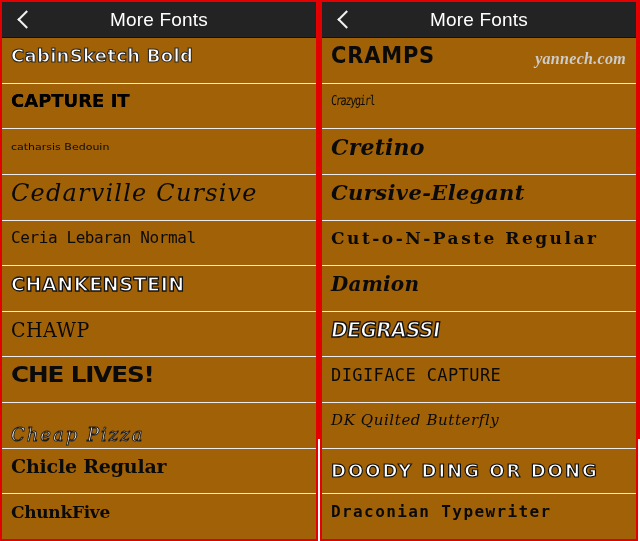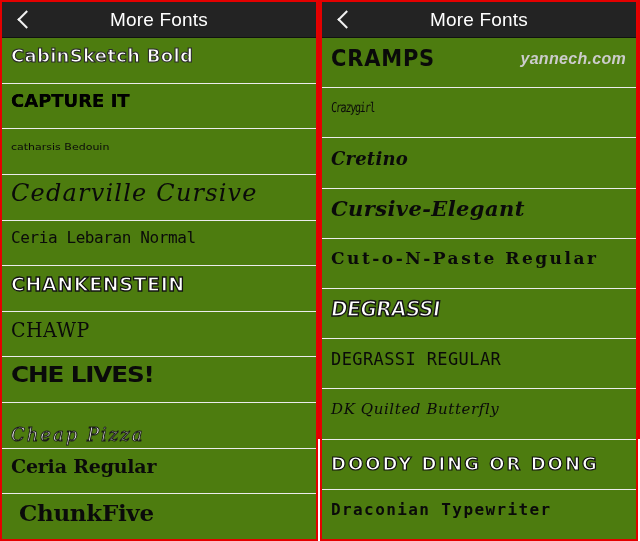--- a/index.html
+++ b/index.html
@@ -72,39 +72,39 @@
   }
   .row{
     position:relative;
     flex:1 1 0;
     min-height:0;
     display:flex;
     align-items:center;
     padding:0 0 9px 9px;
     border-bottom:1px solid #ececec;
     box-sizing:border-box;
-    background:#4d7c0f;
+    background:#a16207;
     overflow:hidden;
     cursor:pointer;
   }
   .row:last-child{border-bottom:none;}
   .sample{
     color:#0a0a0a;
     white-space:nowrap;
     line-height:1;
     display:block;
   }
 
   
   .watermark{
     position:absolute;
     right:10px;
     top:12px;
     color:#cccccc;
-    font-family:Liberation Sans, sans-serif;
+    font-family:Liberation Serif, serif;
     font-style:italic;
     font-weight:700;
     font-size:16px;
     letter-spacing:.3px;
     pointer-events:none;
     user-select:none;
     text-align:center;
   }
 
   
@@ -117,25 +117,25 @@
                  transform:scaleY(.85);transform-origin:left center;}
   .f-cursive{font-family:"DejaVu Serif", serif;font-style:italic;font-weight:400;font-size:24px;letter-spacing:1.2px;}
   .f-quirk{font-family:"DejaVu Sans Mono", monospace;font-size:16px;font-weight:400;letter-spacing:-.4px;}
   .f-bubble{font-family:"DejaVu Sans", sans-serif;font-weight:700;font-size:19px;letter-spacing:.6px;
             color:#fff;-webkit-text-stroke:1.3px #111;}
   .f-brush{font-family:"DejaVu Serif", serif;font-size:20px;letter-spacing:.5px;transform:scaleX(.95);transform-origin:left center;}
   .f-drip{font-family:"DejaVu Sans", sans-serif;font-weight:700;font-size:22px;letter-spacing:-1px;transform:scaleX(1.12);transform-origin:left center;}
   .f-outline-hand{font-family:"DejaVu Serif", serif;font-style:italic;font-size:18px;letter-spacing:2px;
                   color:#fff;margin-top:28px;-webkit-text-stroke:1px #1a1a1a;}
   .f-slab{font-family:"DejaVu Serif", serif;font-weight:700;font-size:19px;letter-spacing:-.2px;}
-  .f-chunk{font-family:"DejaVu Serif", serif;font-weight:700;font-size:23px;letter-spacing:-.3px;margin-left:8px;}
+  .f-chunk{font-family:"DejaVu Serif", serif;font-weight:700;font-size:17px;letter-spacing:-.3px;}
 
   .f-horror{font-family:"DejaVu Sans", sans-serif;font-weight:700;font-size:21px;letter-spacing:.8px;transform:scaleY(1.12);transform-origin:left center;}
   .f-scratch{font-family:"DejaVu Sans Mono", monospace;font-size:10px;letter-spacing:-1.2px;transform:scaleY(1.35) skewX(-6deg);transform-origin:left center;}
-  .f-blackletter{font-family:"DejaVu Serif", serif;font-weight:700;font-style:italic;font-size:18px;letter-spacing:.2px;}
+  .f-blackletter{font-family:"DejaVu Serif", serif;font-weight:700;font-style:italic;font-size:22px;letter-spacing:.2px;}
   .f-elegant{font-family:"DejaVu Serif", serif;font-style:italic;font-weight:700;font-size:21px;letter-spacing:.4px;}
   .f-ransom{font-family:"DejaVu Serif", serif;font-weight:700;font-size:17px;letter-spacing:2.5px;}
   .f-script2{font-family:"DejaVu Serif", serif;font-style:italic;font-weight:700;font-size:20px;letter-spacing:.2px;}
   .f-graffiti{font-family:"DejaVu Sans", sans-serif;font-weight:700;font-size:20px;letter-spacing:-.5px;
               transform:skewX(-8deg) scaleY(1.05);transform-origin:left center;
               color:#fff;-webkit-text-stroke:1.4px #141414;}
   .f-lcd{font-family:"DejaVu Sans Mono", monospace;font-size:17px;letter-spacing:.4px;font-weight:400;}
   .f-butterfly{font-family:"DejaVu Serif", serif;font-style:italic;font-size:15px;letter-spacing:.6px;}
   .f-dingbat{font-family:"DejaVu Sans", sans-serif;font-weight:700;font-size:18px;letter-spacing:2px;
              color:#fff;margin-top:8px;-webkit-text-stroke:1.2px #111;}
@@ -177,21 +177,21 @@
       <div class="row">
         <span class="sample f-brush">CHAWP</span>
       </div>
       <div class="row">
         <span class="sample f-drip">CHE LIVES!</span>
       </div>
       <div class="row">
         <span class="sample f-outline-hand">Cheap   Pizza</span>
       </div>
       <div class="row">
-        <span class="sample f-slab">Ceria Regular</span>
+        <span class="sample f-slab">Chicle Regular</span>
       </div>
       <div class="row">
         <span class="sample f-chunk">ChunkFive</span>
       </div>
     </div>
   </div>
 
   <div class="panel right">
 
     <div class="titlebar">
@@ -212,24 +212,27 @@
       <div class="row">
         <span class="sample f-blackletter">Cretino</span>
       </div>
       <div class="row">
         <span class="sample f-elegant">Cursive-Elegant</span>
       </div>
       <div class="row">
         <span class="sample f-ransom">Cut-o-N-Paste Regular</span>
       </div>
       <div class="row">
+        <span class="sample f-script2">Damion</span>
+      </div>
+      <div class="row">
         <span class="sample f-graffiti">DEGRASSI</span>
       </div>
       <div class="row">
-        <span class="sample f-lcd">DEGRASSI REGULAR</span>
+        <span class="sample f-lcd">DIGIFACE CAPTURE</span>
       </div>
       <div class="row">
         <span class="sample f-butterfly">DK Quilted Butterfly</span>
       </div>
       <div class="row">
         <span class="sample f-dingbat">DOODY DING OR DONG</span>
       </div>
       <div class="row">
         <span class="sample f-typewriter">Draconian Typewriter</span>
       </div>

